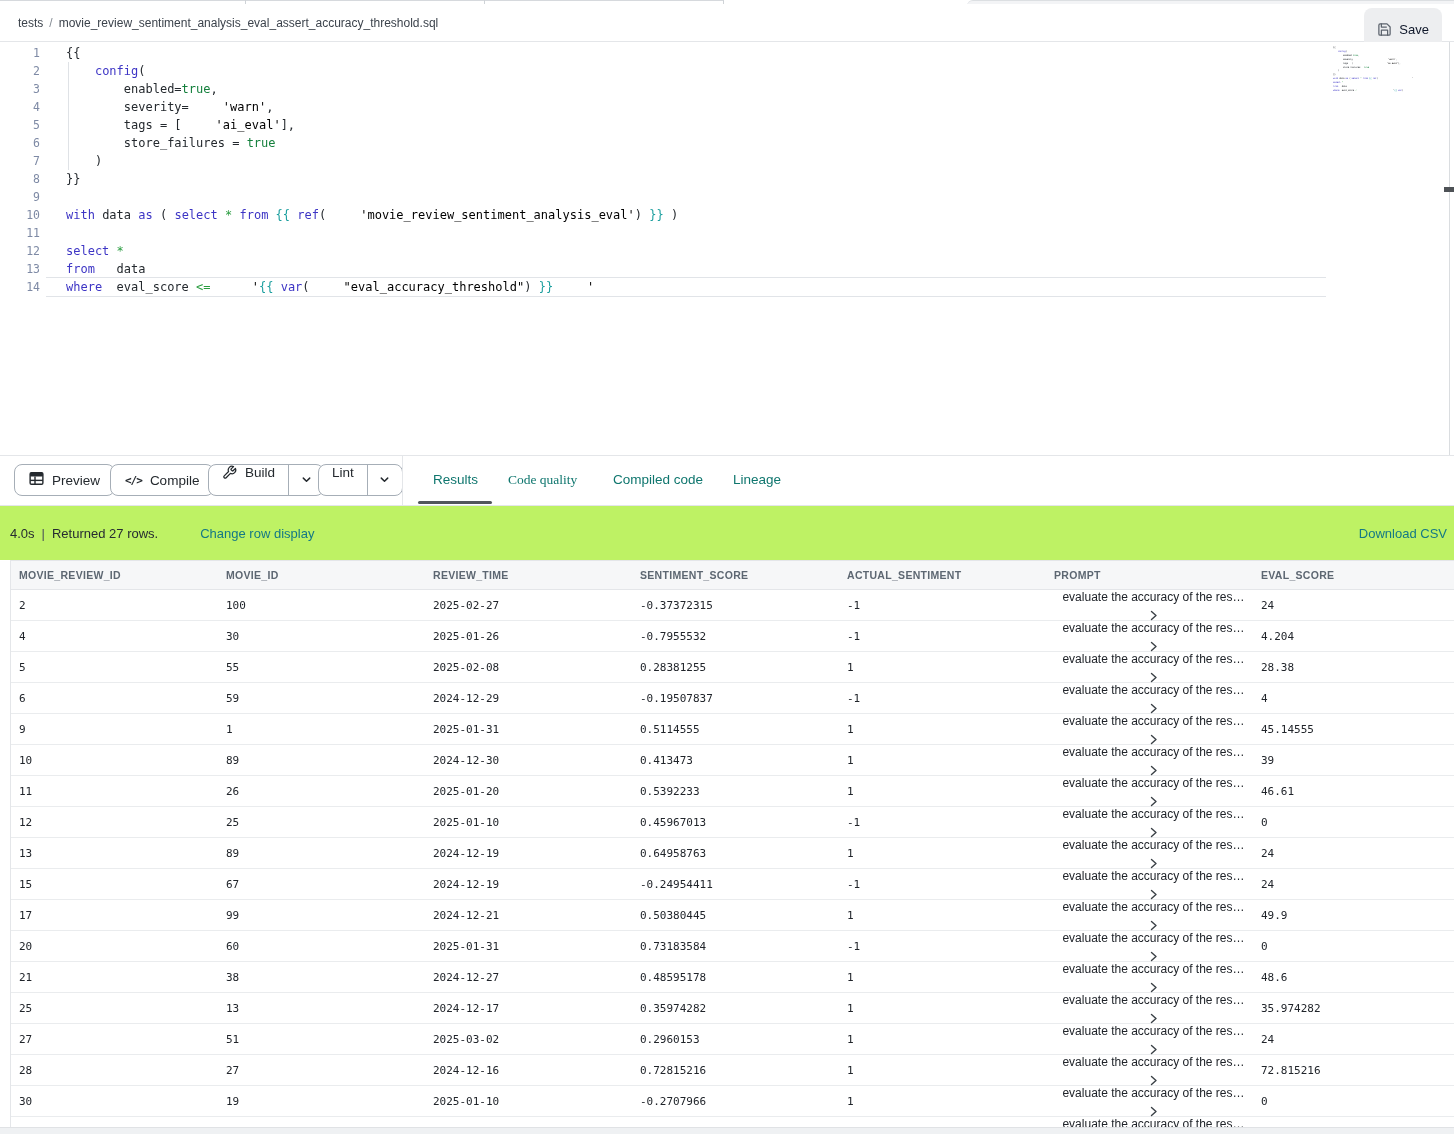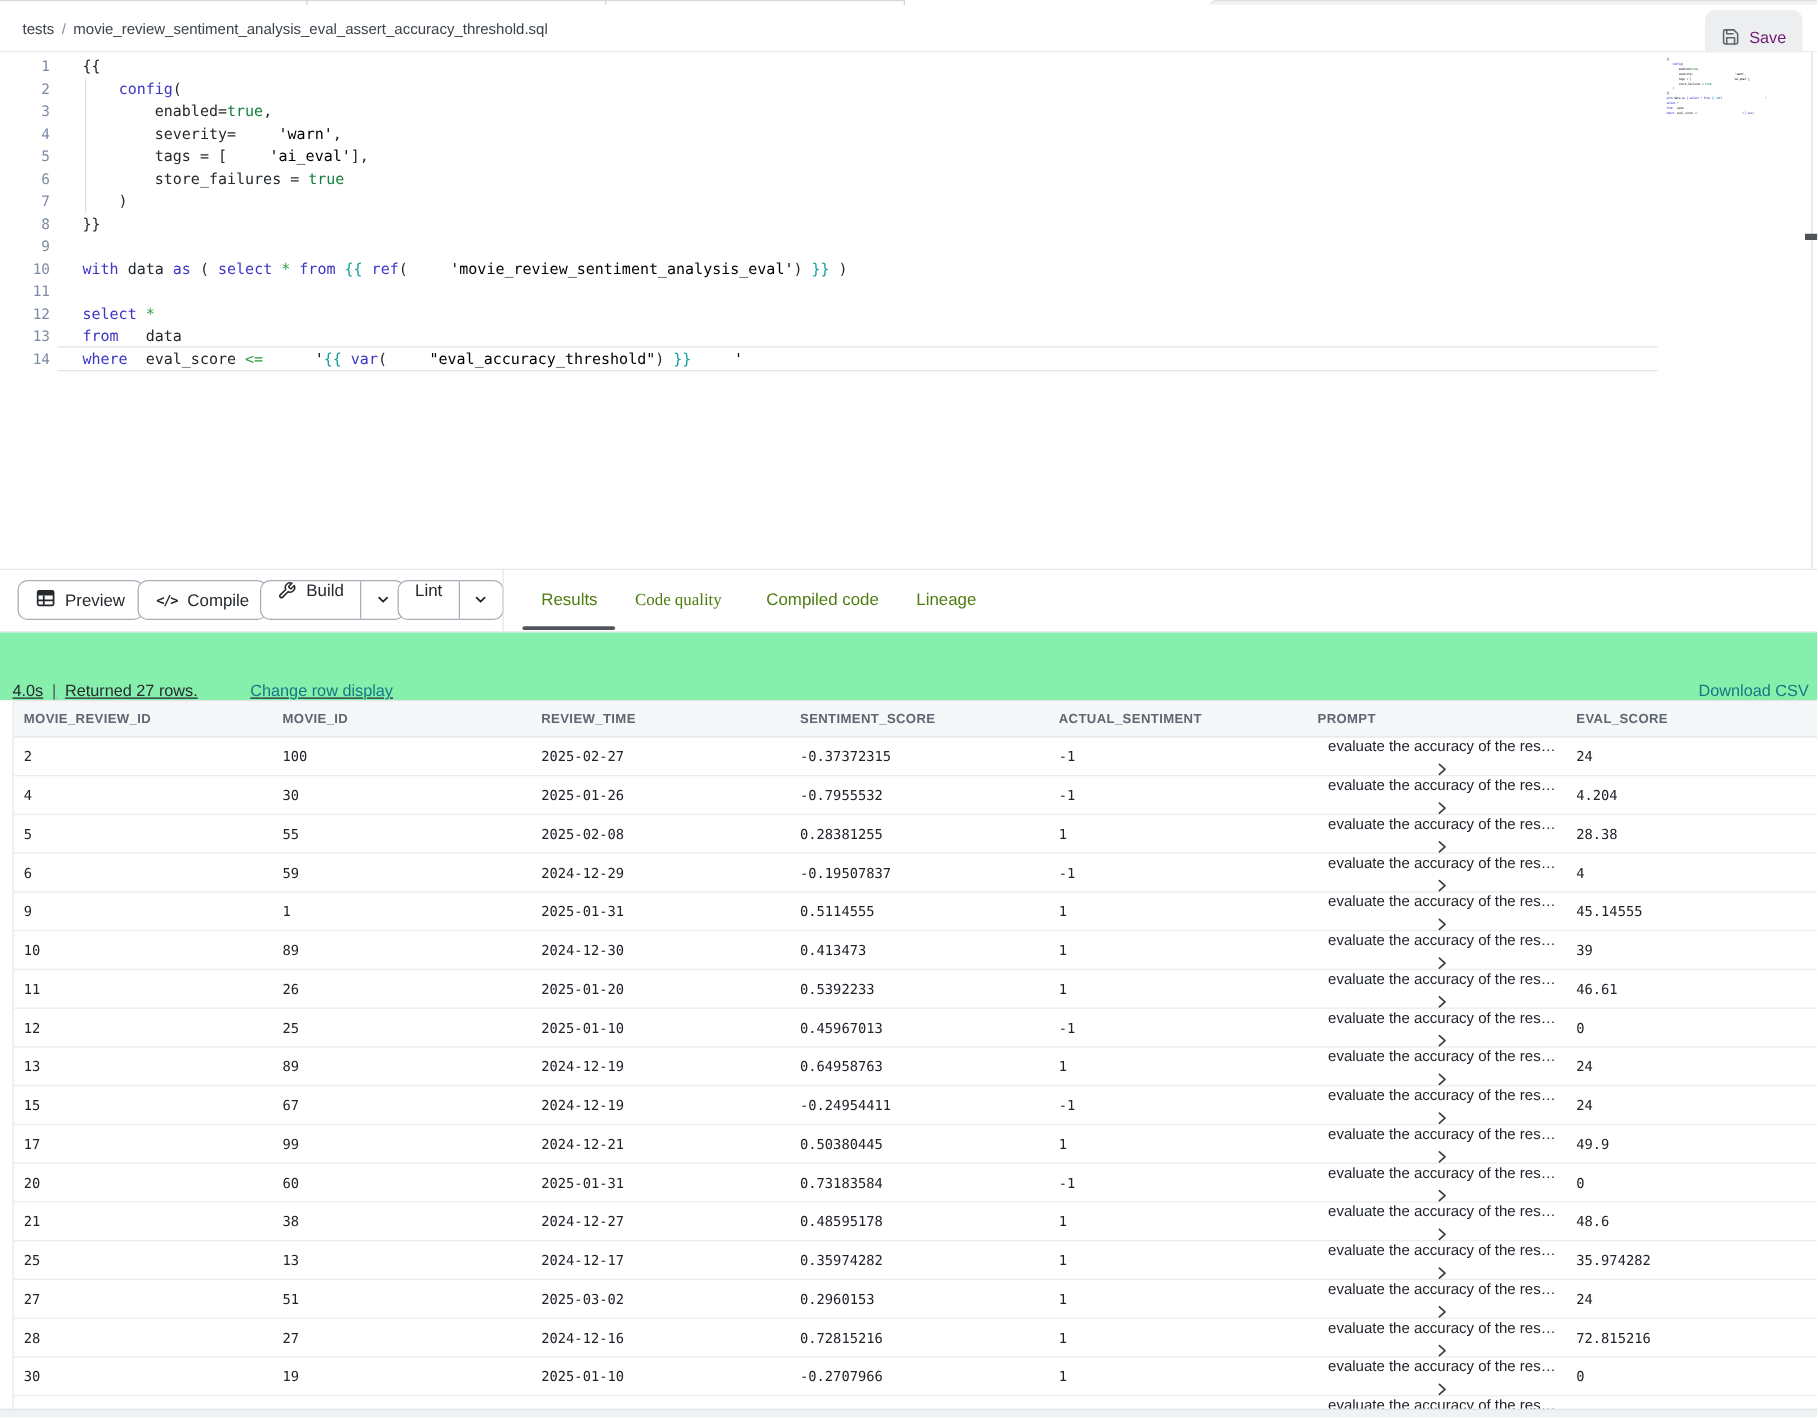--- a/index.html
+++ b/index.html
@@ -9,21 +9,21 @@
   
   .tab-strip{position:absolute;top:0;left:0;width:100%;height:4px;background:#fff;}
   .ts-line{position:absolute;top:0;left:0;width:723px;height:1px;background:#d6d9dd;}
   .ts-tick{position:absolute;top:0;width:1px;height:4px;background:#cfd3d7;}
   .ts-right{position:absolute;top:0;left:967px;right:0;height:4px;background:#f3f4f6;border-bottom:1px solid #dcdfe2;border-top-left-radius:6px;border-top:1px solid #dcdfe2;}
 
   
   .file-header{position:absolute;top:4px;left:0;right:0;height:37px;background:#fff;border-bottom:1px solid #e4e6e9;}
   .breadcrumb{position:absolute;left:18px;top:50%;transform:translateY(-50%);font-size:12px;color:#3c434c;white-space:nowrap;}
   .bc-sep{margin:0 6px;color:#868d95;}
-  .save-btn{position:absolute;right:12px;top:4px;height:43px;padding:0 13px;background:#edeef0;border:none;border-radius:8px;display:flex;align-items:center;gap:7px;font-size:13px;color:#701a75;font-family:inherit;cursor:pointer;}
+  .save-btn{position:absolute;right:12px;top:4px;height:43px;padding:0 13px;background:#edeef0;border:none;border-radius:8px;display:flex;align-items:center;gap:7px;font-size:13px;color:#0f172a;font-family:inherit;cursor:pointer;}
   .save-btn svg{display:block;}
 
   
   .editor{position:absolute;top:42px;left:0;right:0;height:413px;background:#fff;}
   #code-lines{padding-top:2px;}
   .code-line{display:flex;height:18px;line-height:18px;font-family:"DejaVu Sans Mono",monospace;font-size:12px;white-space:pre;position:relative;}
   .gutter{width:40px;text-align:right;color:#7e8aa5;flex:none;font-size:11.5px;}
   .code-text{margin-left:26px;}
   .tok-k{color:#3d35c5;}  
   .tok-s{color:#000000;margin-left:34px;}  
@@ -42,26 +42,26 @@
   
   .toolbar{position:absolute;top:455px;left:0;right:0;height:49px;border-top:1px solid #e4e6e9;border-bottom:1px solid #e4e6e9;background:#fff;}
   .tb-btn{position:absolute;top:8px;height:32px;border:1px solid #a6aeb7;border-radius:8px;background:#fff;display:flex;align-items:center;gap:8px;padding:0 14px;font-size:13.5px;color:#24292e;font-family:inherit;cursor:pointer;box-sizing:border-box;}
   #btn-preview{left:14px;} #btn-compile{left:110px;}
   .tb-split{position:absolute;top:8px;height:32px;border:1px solid #a6aeb7;border-radius:8px;display:flex;background:#fff;overflow:hidden;box-sizing:border-box;}
   #grp-build{left:208px;} #grp-lint{left:318px;}
   .tb-split-main{display:flex;align-items:flex-start;gap:8px;padding:0 13px;border:none;background:none;font-family:inherit;font-size:13.5px;color:#24292e;cursor:pointer;}
   .tb-split-caret{width:35px;border:none;border-left:1px solid #a6aeb7;background:none;display:flex;align-items:center;justify-content:center;cursor:pointer;}
   .code-icon{font-family:"DejaVu Sans Mono",monospace;font-size:11px;font-weight:bold;color:#24292e;letter-spacing:-1px;}
   .tabs-divider{position:absolute;left:402px;top:0;bottom:0;width:1px;background:#e4e6e9;}
-  .rtab{position:absolute;top:0;height:47px;display:flex;align-items:center;font-size:13.5px;color:#4d7c0f;cursor:pointer;white-space:nowrap;}
+  .rtab{position:absolute;top:0;height:47px;display:flex;align-items:center;font-size:13.5px;color:#0f766e;cursor:pointer;white-space:nowrap;}
   #tab-0{left:433px;} #tab-1{left:508px;font-family:Liberation Serif, serif;} #tab-2{left:613px;} #tab-3{left:733px;}
   .active-underline{position:absolute;left:418px;top:45px;width:74px;height:3px;background:#51565c;border-radius:2px;}
 
   
-  .statusbar{position:absolute;top:506px;left:0;right:0;height:54px;background:#86efac;display:flex;align-items:flex-end;font-size:13px;color:#262b31;text-decoration:underline;}
+  .statusbar{position:absolute;top:506px;left:0;right:0;height:54px;background:#bef264;display:flex;align-items:center;font-size:13px;color:#262b31;}
   .status-left{margin-left:10px;white-space:nowrap;}
   .status-sep{margin:0 7px;color:#4b5158;}
   .status-link{color:#147885;margin-left:42px;cursor:pointer;}
   .download-link{position:absolute;right:7px;color:#147885;cursor:pointer;}
 
   
   .results-table{position:absolute;top:560px;left:10px;right:0;bottom:6px;border-left:1px solid #e4e6e9;overflow:hidden;background:#fff;}
   .rt-row{display:grid;grid-template-columns:207px 207px 207px 207px 207px 207px 1fr;height:30px;align-items:center;border-bottom:1px solid #eaecee;}
   .rt-header-row{height:28px;background:#f6f7f8;border-top:1px solid #e4e6e9;border-bottom:1px solid #e4e6e9;}
   .th{font-size:10.5px;font-weight:bold;letter-spacing:0.3px;color:#5d6772;padding-left:8px;white-space:nowrap;overflow:hidden;}

